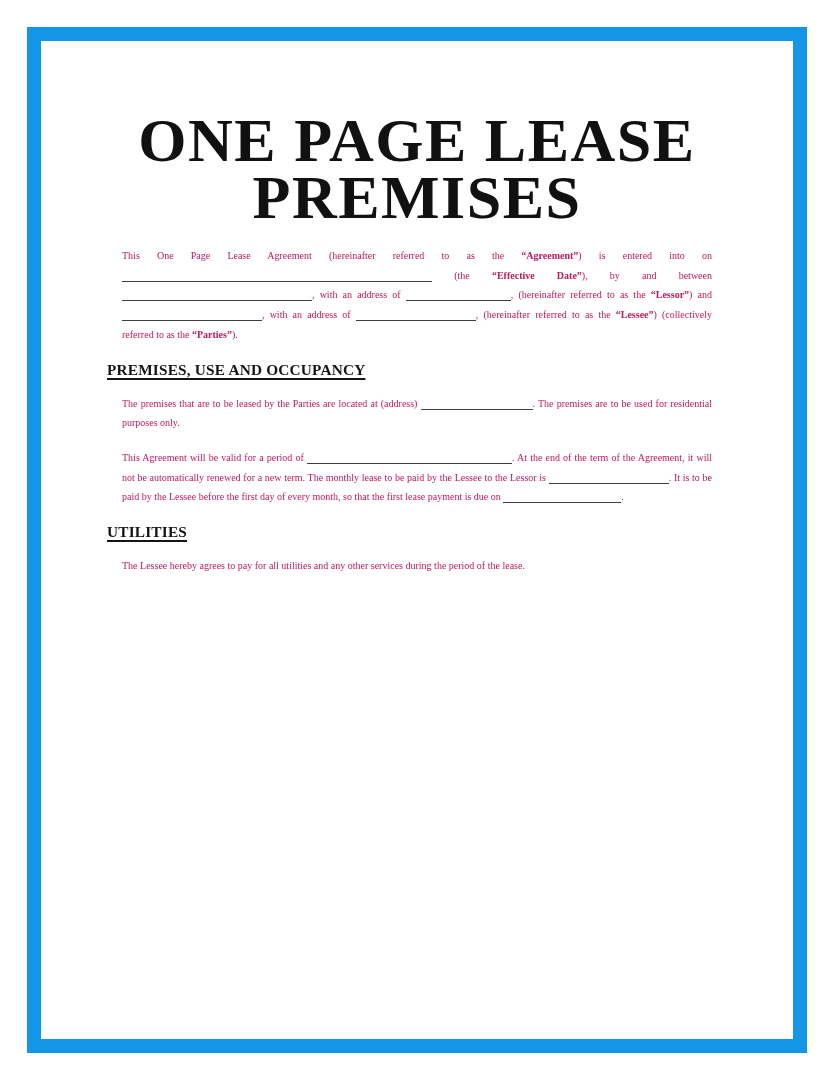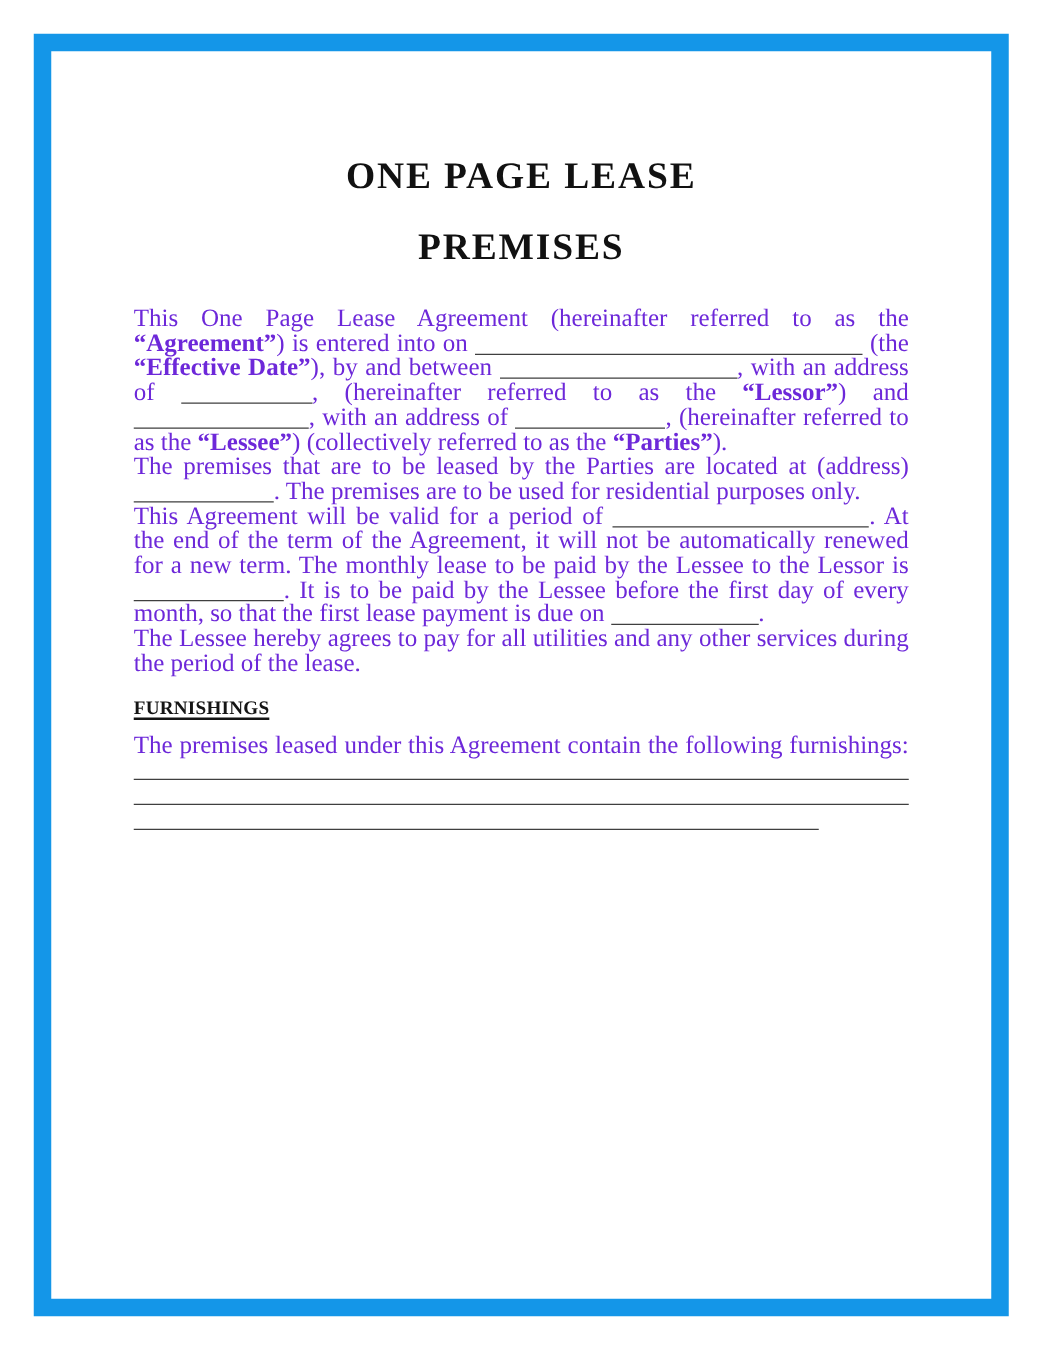--- a/index.html
+++ b/index.html
@@ -24,45 +24,45 @@
     height: 100%;
     border: 14px solid var(--border-color, #1496e8);
     padding: 71px 66px 0 66px;
     overflow: hidden;
   }
   .content {
     width: 620px;
   }
   h1.title {
     margin: 0 0 20px 0;
-    font-size: 30px;
+    font-size: 62px;
     line-height: 57px;
     font-weight: bold;
     text-align: center;
     letter-spacing: 1.5px;
     color: #111111;
   }
   h1.title span { display: block; }
   section h2 {
     font-size: 15.3px;
     line-height: 19px;
     font-weight: bold;
     letter-spacing: 0.2px;
     margin: 15px 0 11px 0;
     text-decoration: underline;
     text-decoration-thickness: 1.5px;
     text-underline-offset: 3px;
     color: #151515;
   }
   section p {
-    margin: 0;
-    font-size: 20px;
+    margin: 15px;
+    font-size: 10px;
     line-height: 19.7px;
     text-align: justify;
-    color: #6d28d9;
+    color: #be185d;
   }
   .blank {
     display: inline-block;
     height: 13px;
     border-bottom: 1.5px solid #3f3f3f;
     vertical-align: -3px;
   }
   b { font-weight: bold; }
 </style>
 </head>
@@ -73,28 +73,26 @@
     <div class="content">
       <h1 class="title">
         <span>ONE PAGE LEASE</span>
         <span>PREMISES</span>
       </h1>
       <div id="sections">
           <section>
             <p><span>This One Page Lease Agreement (hereinafter referred to as the </span><b>“Agreement”</b><span>) is entered into on </span><span class="blank" style="width: 310px;"></span><span> (the </span><b>“Effective Date”</b><span>), by and between </span><span class="blank" style="width: 190px;"></span><span>, with an address of </span><span class="blank" style="width: 105px;"></span><span>, (hereinafter referred to as the </span><b>“Lessor”</b><span>) and </span><span class="blank" style="width: 140px;"></span><span>, with an address of </span><span class="blank" style="width: 120px;"></span><span>, (hereinafter referred to as the </span><b>“Lessee”</b><span>) (collectively referred to as the </span><b>“Parties”</b><span>).</span></p>
           </section>
           <section>
+            <h2>PREMISES, USE AND OCCUPANCY</h2>
             <p><span>The premises that are to be leased by the Parties are located at (address) </span><span class="blank" style="width: 112px;"></span><span>. The premises are to be used for residential purposes only.</span></p>
           </section>
           <section>
             <p><span>This Agreement will be valid for a period of </span><span class="blank" style="width: 205px;"></span><span>. At the end of the term of the Agreement, it will not be automatically renewed for a new term. The monthly lease to be paid by the Lessee to the Lessor is </span><span class="blank" style="width: 120px;"></span><span>. It is to be paid by the Lessee before the first day of every month, so that the first lease payment is due on </span><span class="blank" style="width: 118px;"></span><span>.</span></p>
           </section>
           <section>
+            <h2>UTILITIES</h2>
             <p><span>The Lessee hereby agrees to pay for all utilities and any other services during the period of the lease.</span></p>
-          </section>
-          <section>
-            <h2>FURNISHINGS</h2>
-            <p><span>The premises leased under this Agreement contain the following furnishings: </span><span class="blank" style="width: 620px;"></span><span class="blank" style="width: 620px;"></span><span class="blank" style="width: 548px;"></span></p>
           </section>
         </div>
     </div>
   </div>
 </div>
 
 </body></html>

